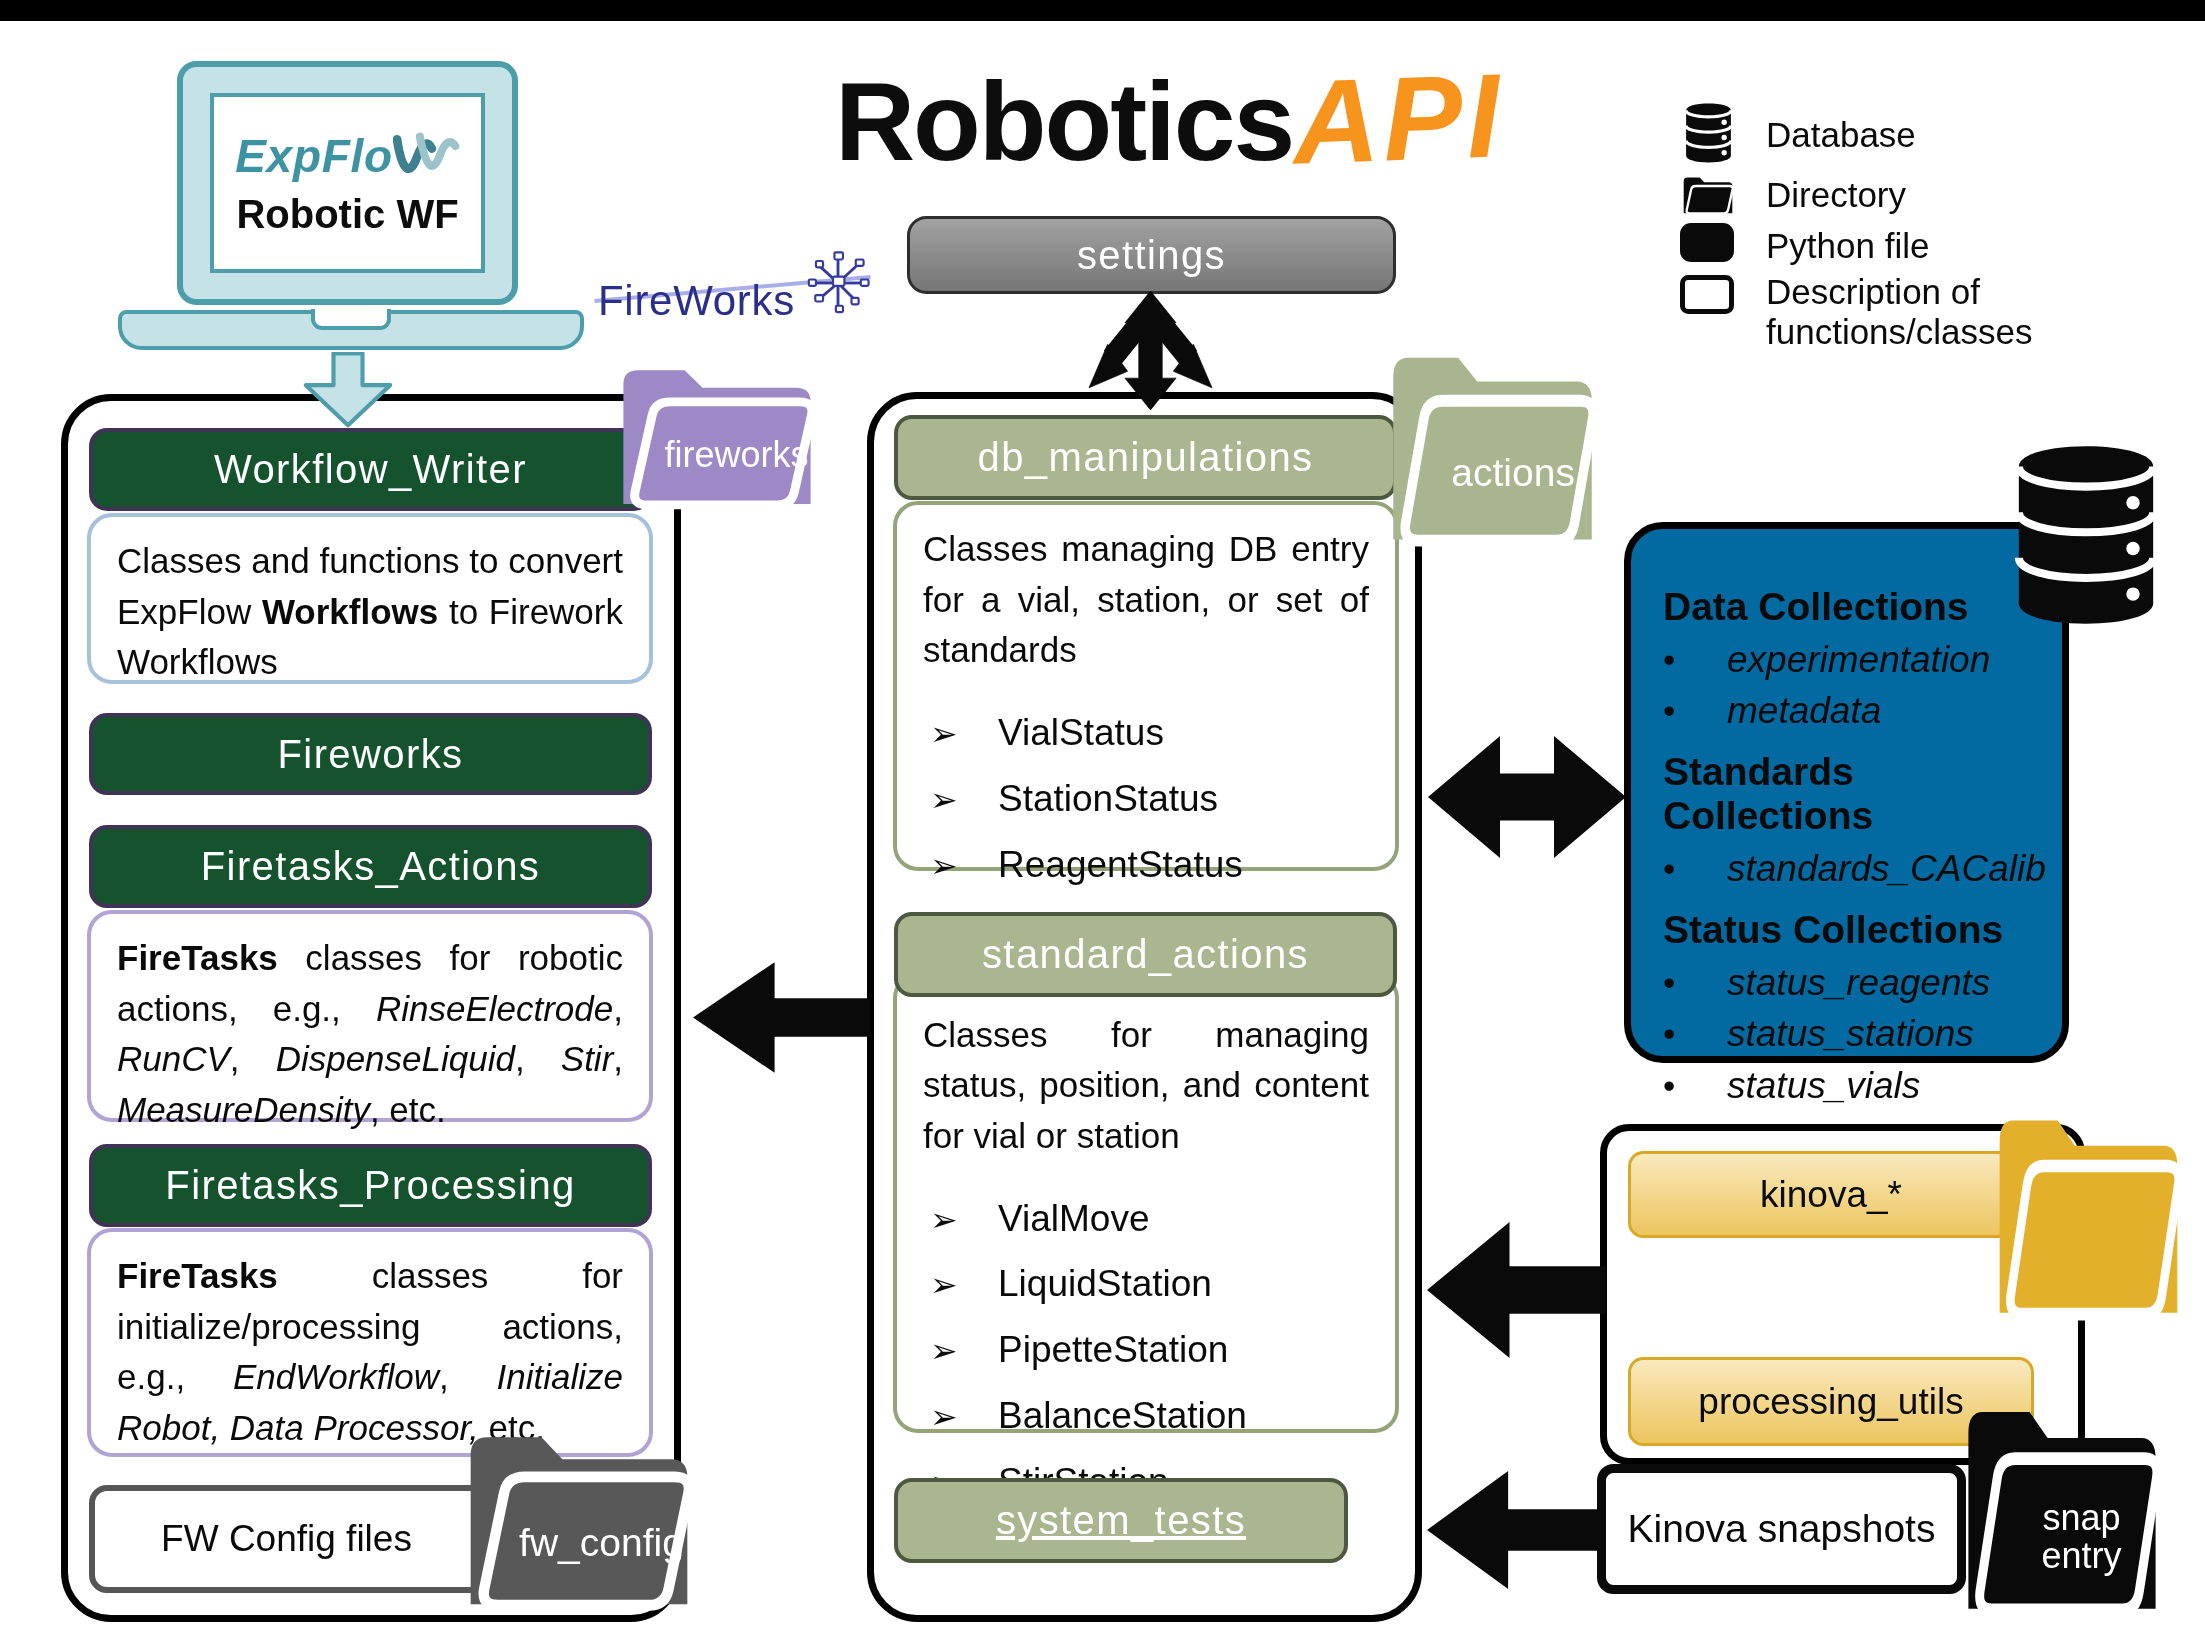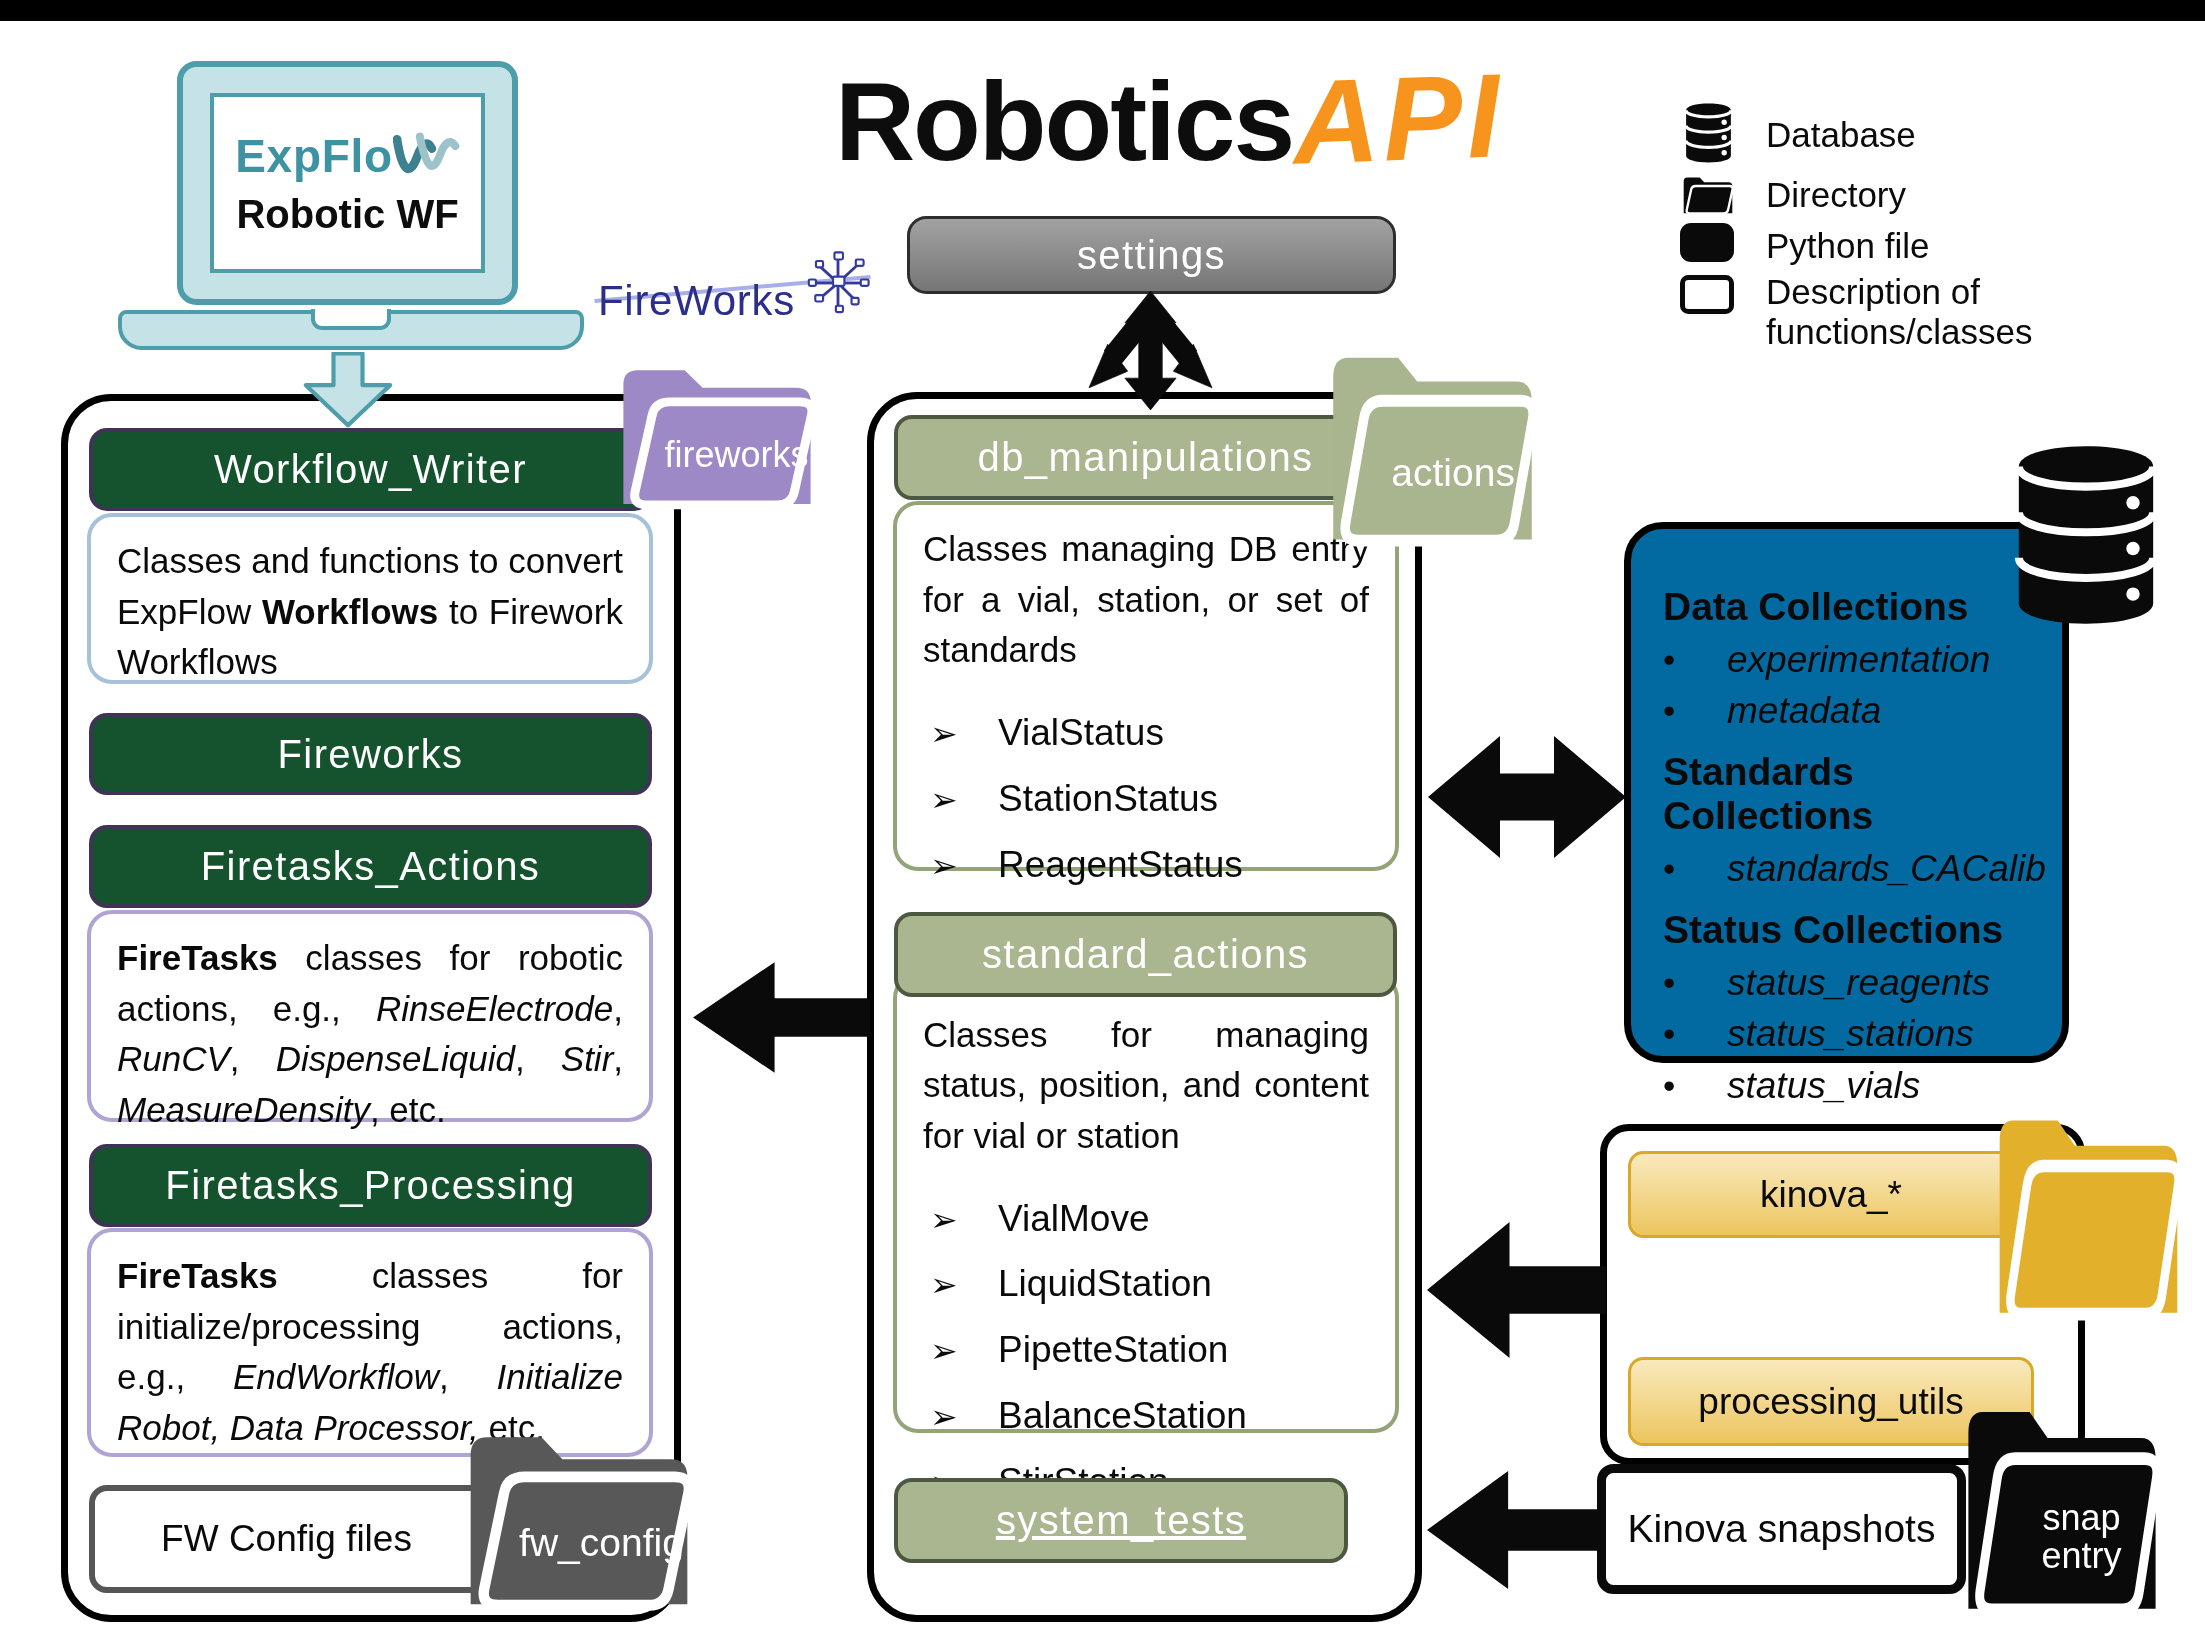--- a/index.html
+++ b/index.html
@@ -54,21 +54,21 @@
   .title-black{font-size:111px;font-weight:800;letter-spacing:-2.1px;color:#0d0d0d;}
   .title-orange{font-size:119px;font-weight:600;font-style:italic;color:#f7941d;letter-spacing:4.2px;}
 
   
   .legend-label{font-size:35px;color:#0a0a0a;line-height:1.15;}
 
   
   .lap-screen{background:#c5e3e7;border:6.2px solid #4e9dab;border-radius:19.4px;z-index:1;}
   .lap-inner{background:#fff;border:4.9px solid #4e9dab;display:flex;flex-direction:column;
              align-items:center;justify-content:center;gap:9.7px;}
-  .expflow-row{display:flex;align-items:center;}
+  .expflow-row{display:flex;align-items:center;font-style:italic;}
   .expflow-txt{font-size:46px;font-weight:700;color:#3e93a3;letter-spacing:0.7px;}
   .robotic-wf{font-size:40px;font-weight:700;color:#0d0d0d;}
   .lap-base{background:#c5e3e7;border:4.9px solid #4e9dab;border-radius:8.3px 8.3px 23.6px 23.6px;z-index:1;}
   .lap-notch{position:absolute;left:50%;transform:translateX(-50%);top:-4.9px;width:80px;height:21px;
              background:#fff;border:4.9px solid #4e9dab;border-top:none;border-radius:0 0 11px 11px;}
 
   .fwlogo-text{font-size:42px;font-weight:500;color:#2b2e8a;letter-spacing:0.7px;}
   .fwlogo-line{position:absolute;left:-4.2px;top:29px;width:277px;height:3.5px;background:#a9aee9;
                transform:rotate(-5deg);}
 
@@ -266,21 +266,21 @@
     <div class="bullet">
         <span class="glyph">➢</span>
         <span>*PotentiostatStation</span>
       </div>
   </div>
 
   <div class="abs hdr green" style="left:894px;top:1478px;width:454px;height:85px;text-decoration:underline;">
     <span>system_tests</span>
   </div>
 
-  <div class="abs folder" style="left:1318px;top:329px;width:229px;height:220px;color:#a8b58f;">
+  <div class="abs folder" style="left:1378px;top:329px;width:229px;height:220px;color:#a8b58f;">
     <svg viewBox="0 0 120 92" preserveAspectRatio="none">
       <path d="M8,88 V20 Q8,12 16,12 H42 L52,22 H104 Q112,22 112,30 V88 Z" fill="currentColor"></path>
       <path d="M34,30 H106 Q114,30 112.5,37.5 L103,81 Q101.5,88.5 93.5,88.5 H21 Q13,88.5 14.5,81 L24,37.5 Q25.5,30 34,30 Z" fill="currentColor" stroke="#fff" stroke-width="5"></path>
     </svg>
     <div class="flabel" style="font-size:39px;">actions</div>
   </div>
 
   <svg class="abs arrow-svg" style="left:693px;top:962px;" width="177" height="111" viewBox="0 0 256 160">
     <polygon points="0,80 118,0 118,52 256,52 256,108 118,108 118,160" fill="#0a0a0a"></polygon>
   </svg>

